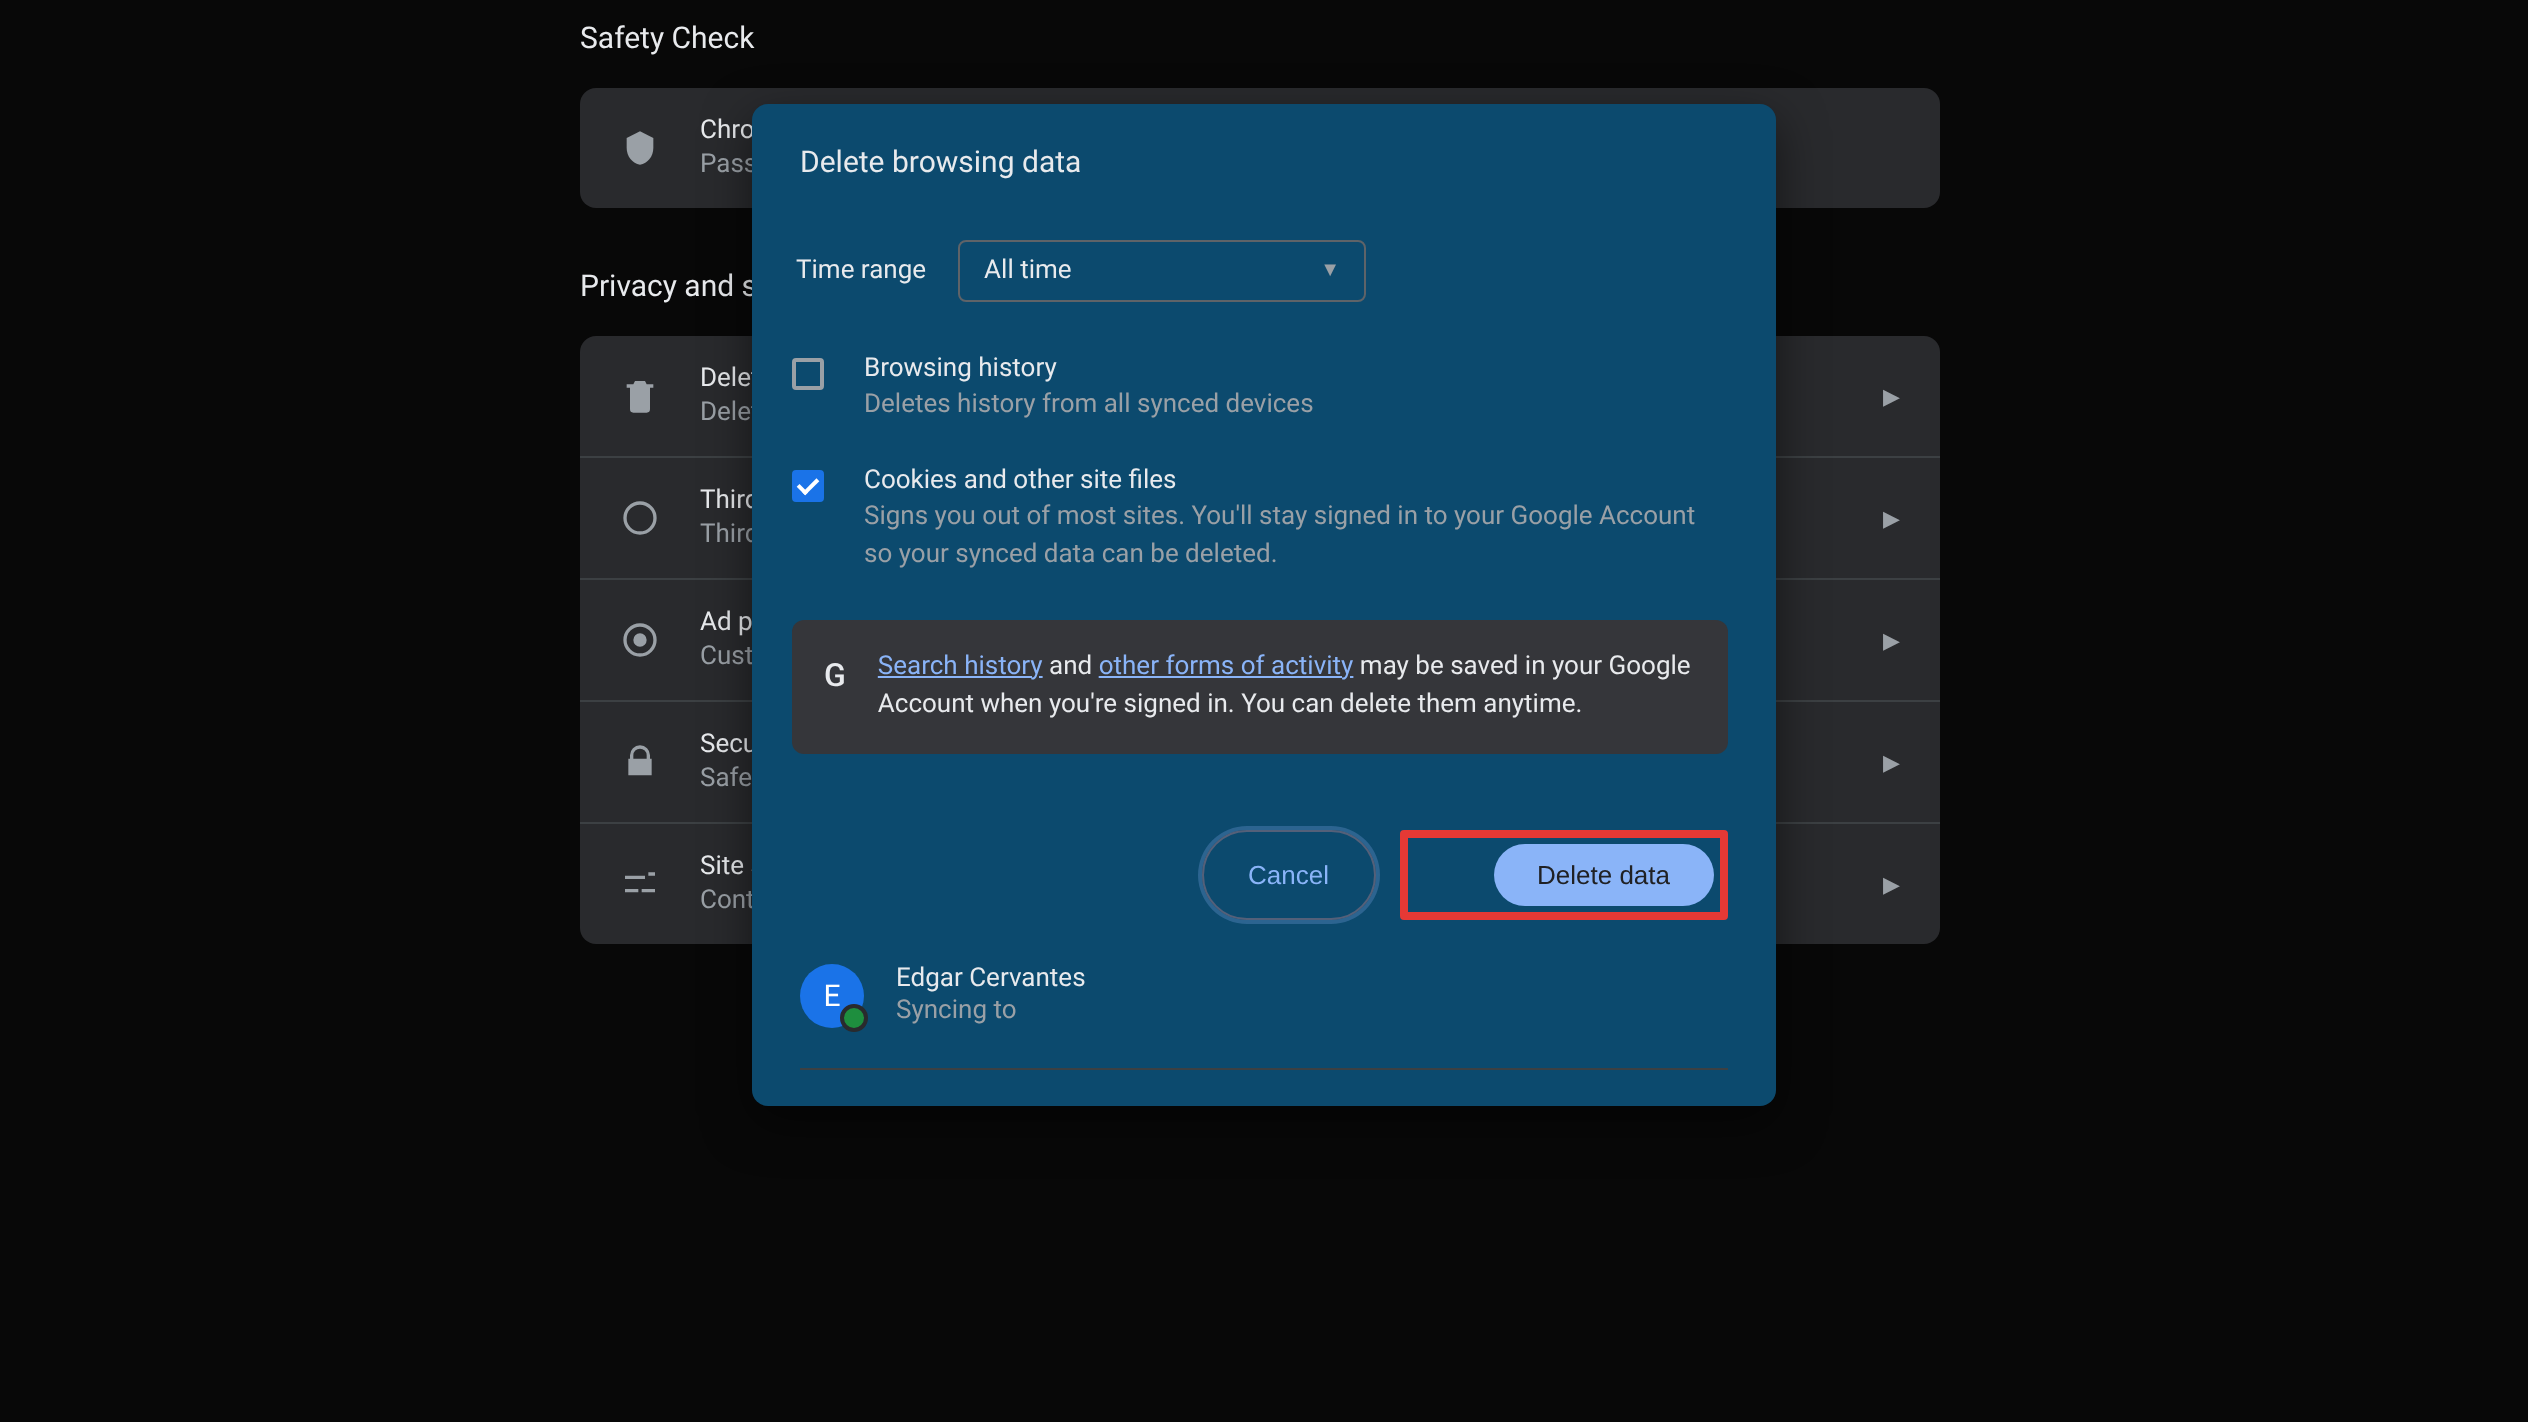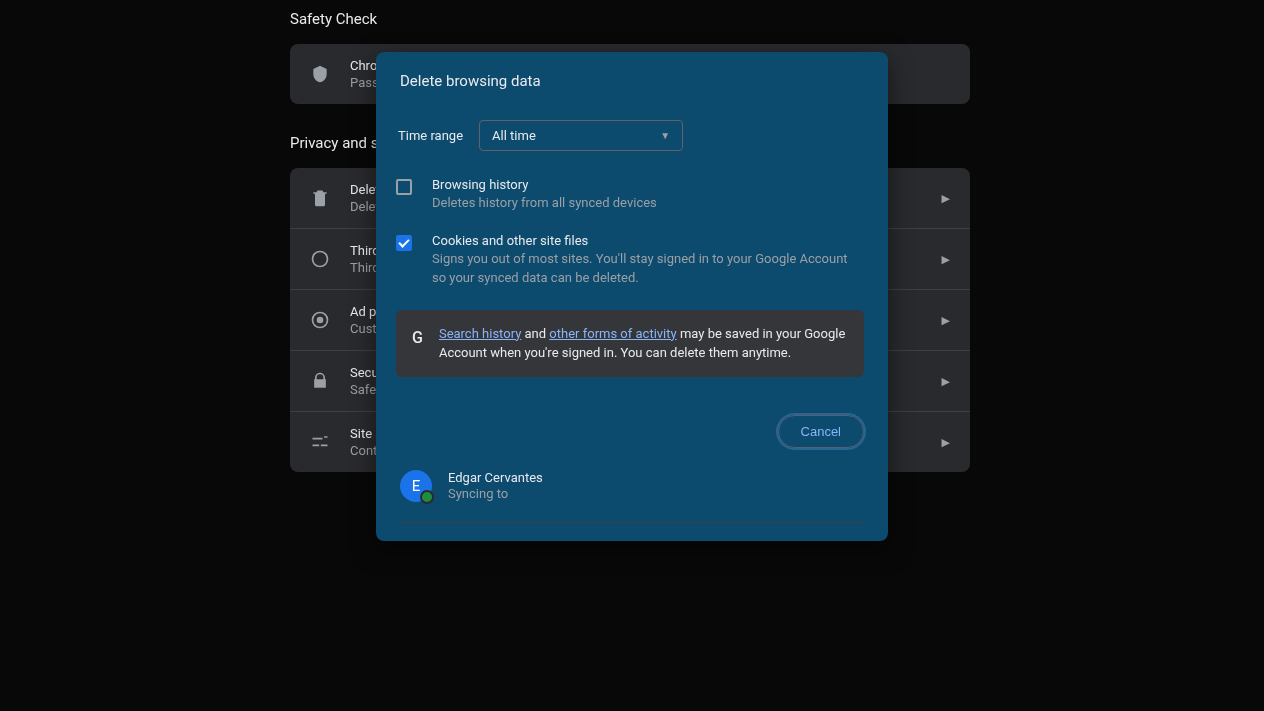--- a/index.html
+++ b/index.html
@@ -368,20 +368,23 @@
     <div class="info-box">
       <span class="g-icon">G</span>
       <div class="info-text">
         <span class="link">Search history</span><span> and </span><span class="link">other forms of activity</span><span> may be saved in your Google Account when you're signed in. You can delete them anytime.</span>
       </div>
     </div>
   </div>
 
   <div class="dialog-actions">
     <button class="btn btn-cancel">Cancel</button>
+    <span class="highlight-box">
+      <button class="btn btn-primary">Delete data</button>
+    </span>
   </div>
 
   <div class="user-section">
     <div class="user-row">
       <div class="avatar">
         <span>E</span>
         <span class="avatar-badge"></span>
       </div>
       <div>
         <div class="user-name">Edgar Cervantes</div>

